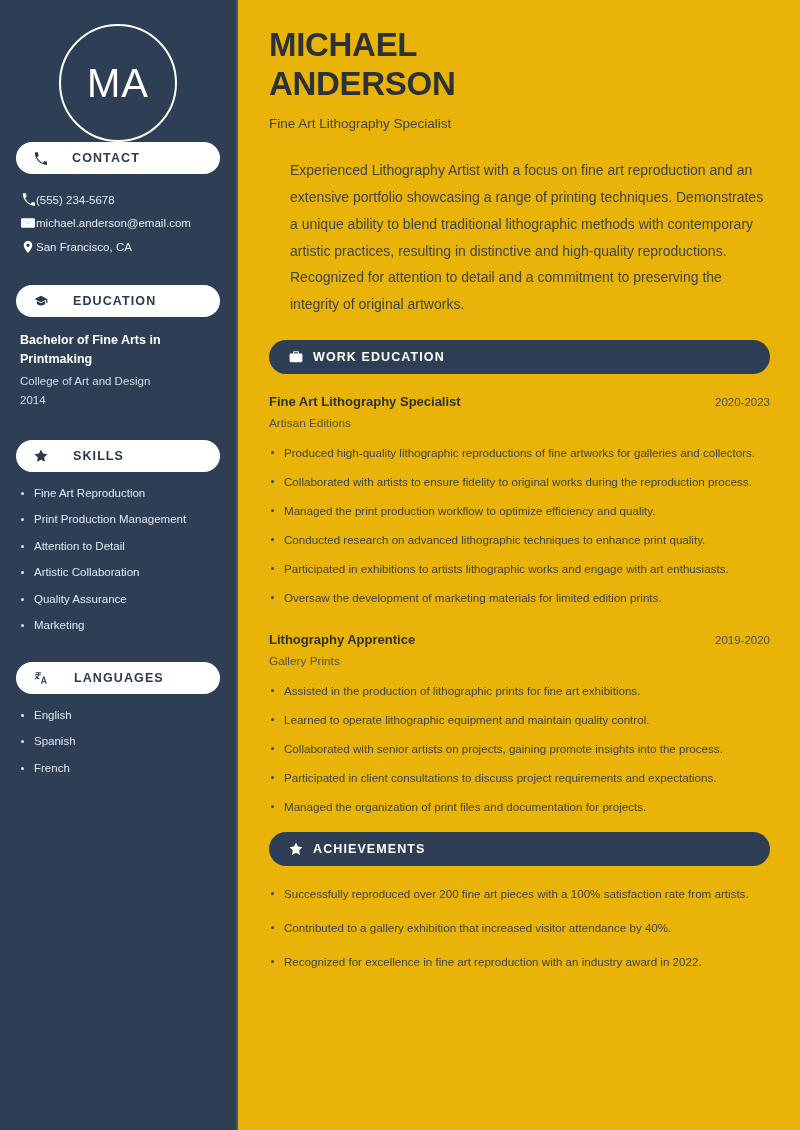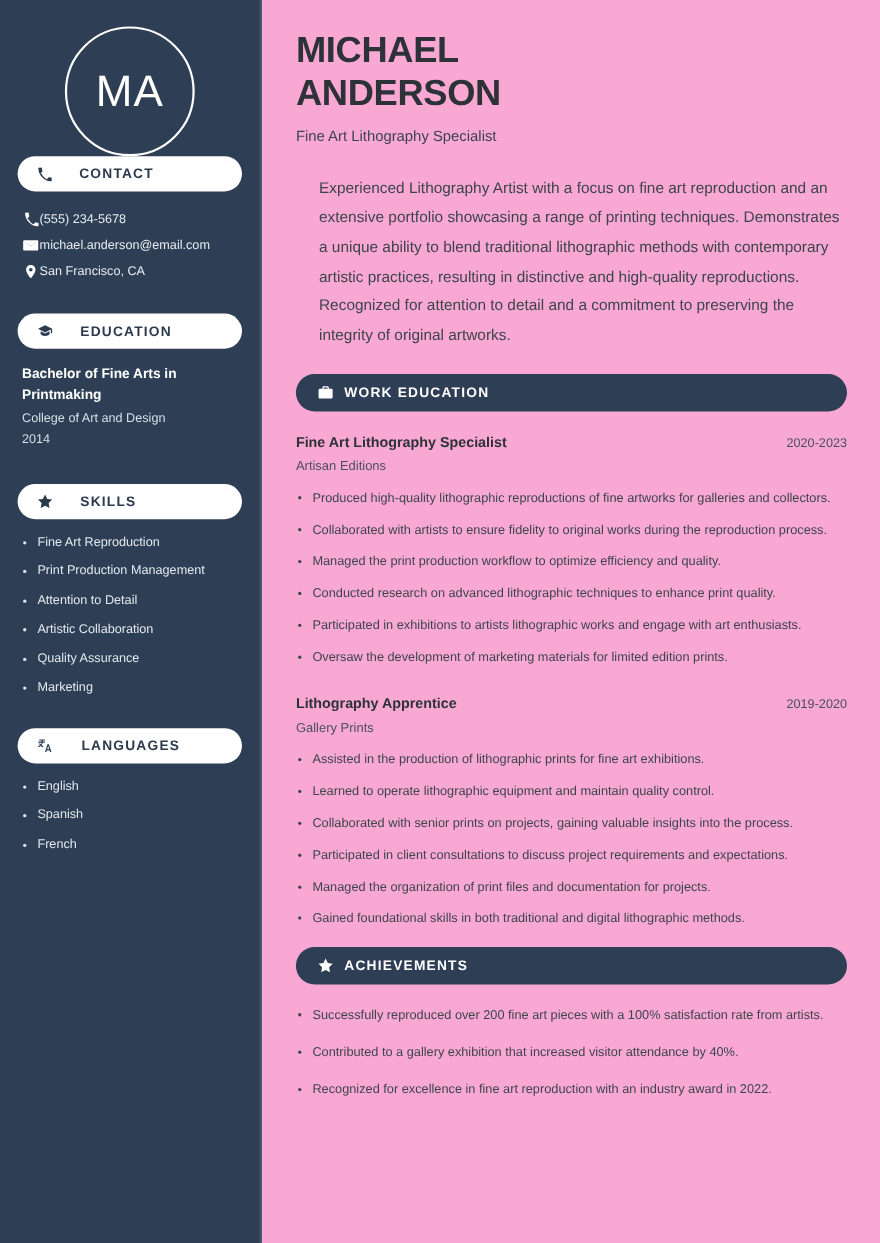--- a/index.html
+++ b/index.html
@@ -123,21 +123,21 @@
     width: 3px;
     height: 3px;
     border-radius: 50%;
     background: #e2e7ee;
   }
 
   
   .main {
     flex: 1;
     padding: 26px 30px 0 31px;
-    background: #f9a8d4;
+    background: #eab308;
   }
 
   .name {
     font-size: 33px;
     line-height: 1.18;
     font-weight: bold;
     color: #2c3238;
     letter-spacing: -0.3px;
   }
   .job-title {
@@ -360,24 +360,23 @@
 
     <div class="entry work-gap">
       <div class="entry-head">
         <span class="entry-role">Lithography Apprentice</span>
         <span class="entry-dates">2019-2020</span>
       </div>
       <div class="entry-org">Gallery Prints</div>
       <ul class="bullets">
         <li>Assisted in the production of lithographic prints for fine art exhibitions.</li>
         <li>Learned to operate lithographic equipment and maintain quality control.</li>
-        <li>Collaborated with senior prints on projects, gaining valuable insights into the process.</li>
+        <li>Collaborated with senior artists on projects, gaining promote insights into the process.</li>
         <li>Participated in client consultations to discuss project requirements and expectations.</li>
         <li>Managed the organization of print files and documentation for projects.</li>
-        <li>Gained foundational skills in both traditional and digital lithographic methods.</li>
       </ul>
     </div>
 
     <div class="sec-block-achv">
       <div class="sec-bar">
         <span class="ic">
           <svg width="14" height="14" viewBox="0 0 24 24" fill="#ffffff">
             <path d="M12 .8l3.4 7 7.7 1.1-5.6 5.4 1.3 7.7L12 18.4l-6.8 3.6 1.3-7.7L.9 8.9l7.7-1.1L12 .8z"></path>
           </svg>
         </span>

